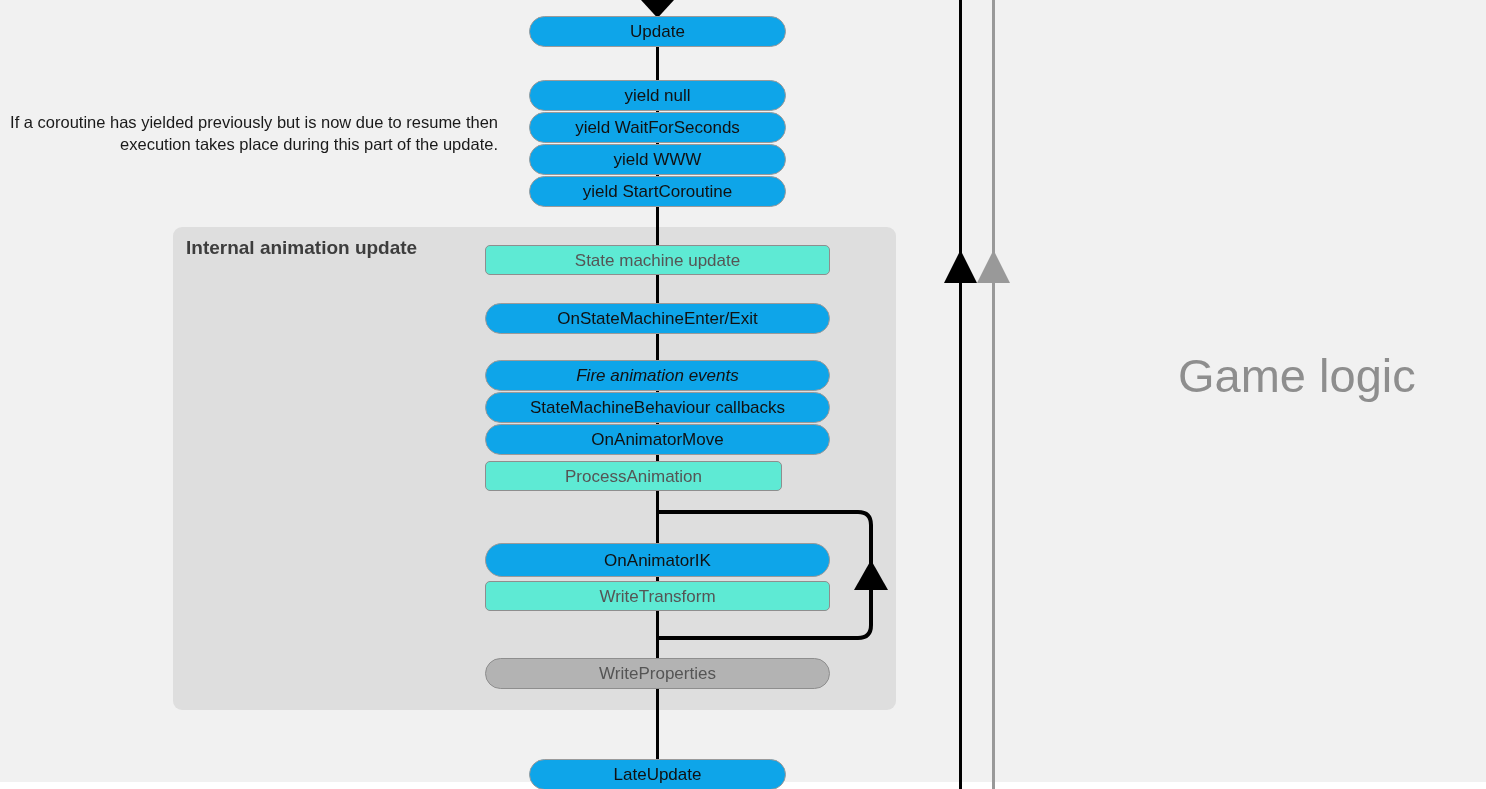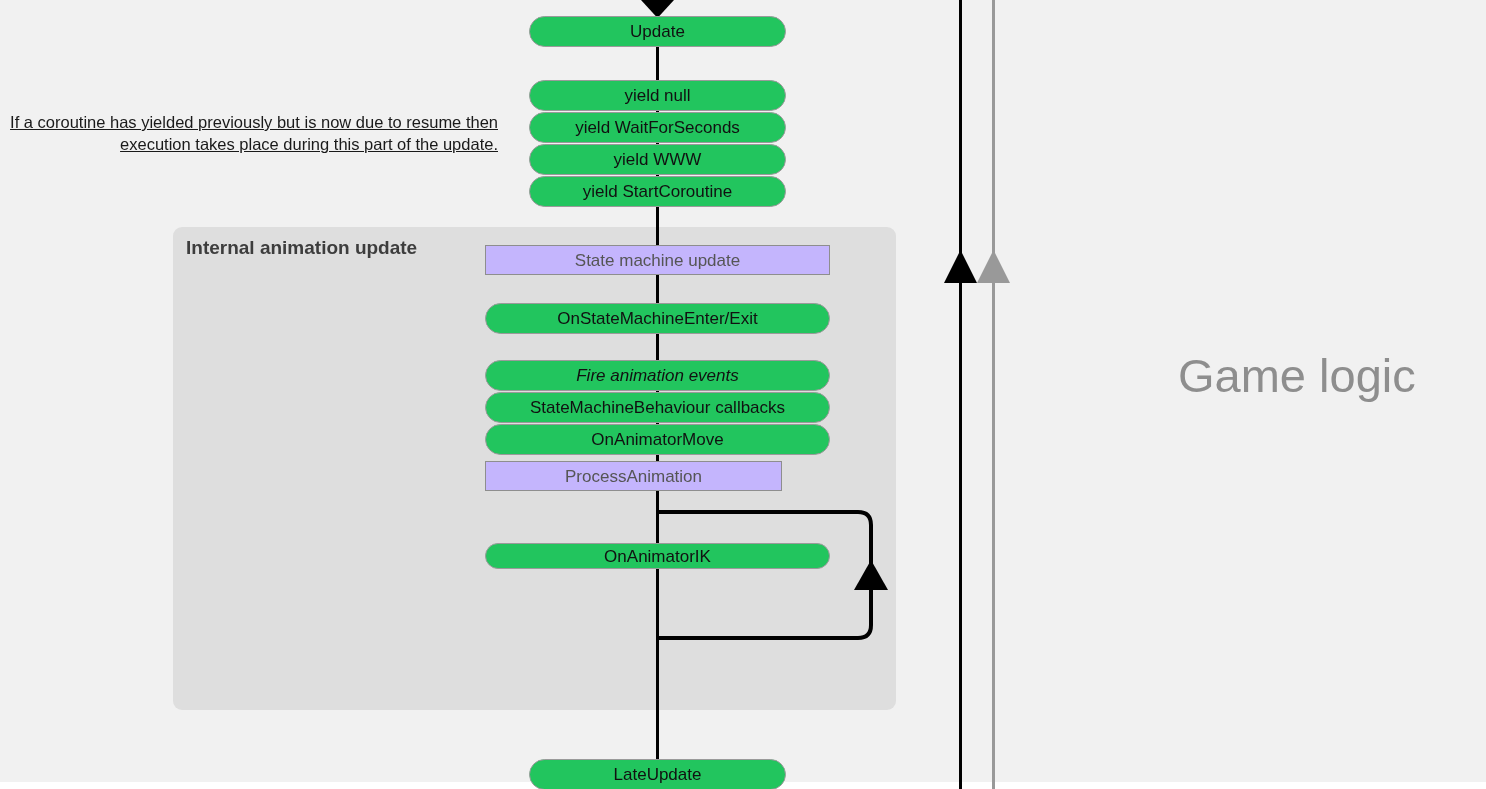--- a/index.html
+++ b/index.html
@@ -38,29 +38,29 @@
     box-sizing: border-box;
     display: flex;
     align-items: center;
     justify-content: center;
     text-align: center;
     white-space: nowrap;
     font-size: 17px;
     line-height: 1;
   }
   .node.white {
-    background: #22c55e;
+    background: #0ea5e9;
     border: 1px solid #9a9a9a;
     border-radius: 999px;
     color: #111111;
   }
   .node.gray-rect {
-    background: #c4b5fd;
+    background: #5eead4;
     border: 1px solid #8e8e8e;
-    border-radius: 0;
+    border-radius: 5px;
     color: #555555;
   }
   .node.gray-round {
     background: #b3b3b3;
     border: 1px solid #8e8e8e;
     border-radius: 999px;
     color: #555555;
   }
   
   #anim-panel {
@@ -84,21 +84,20 @@
   
   #coroutine-note {
     position: absolute;
     left: 10px;
     top: 111px;
     width: 488px;
     text-align: right;
     font-size: 16.5px;
     line-height: 1.36;
     color: #1a1a1a;
-    text-decoration: underline;
   }
   
   #game-logic-label {
     position: absolute;
     left: 1178px;
     top: 352px;
     font-size: 47px;
     color: #8e8e8e;
     white-space: nowrap;
     line-height: 1;
@@ -138,19 +137,21 @@
   <div class="node white" style="left:529px; top:112px; width:257px; height:31px;">yield WaitForSeconds</div>
   <div class="node white" style="left:529px; top:144px; width:257px; height:31px;">yield WWW</div>
   <div class="node white" style="left:529px; top:176px; width:257px; height:31px;">yield StartCoroutine</div>
 
   <div class="node gray-rect" style="left:485px; top:245px; width:345px; height:30px;">State machine update</div>
   <div class="node white" style="left:485px; top:283px; width:345px; height:31px;margin-top:20px;">OnStateMachineEnter/Exit</div>
   <div class="node white" style="left:485px; top:360px; width:345px; height:31px;font-style:italic;">Fire animation events</div>
   <div class="node white" style="left:485px; top:392px; width:345px; height:31px;">StateMachineBehaviour callbacks</div>
   <div class="node white" style="left:485px; top:424px; width:345px; height:31px;">OnAnimatorMove</div>
   <div class="node gray-rect" style="left:485px; top:461px; width:297px; height:30px;">ProcessAnimation</div>
-  <div class="node white" style="left:485px; top:543px; width:345px; height:26px;">OnAnimatorIK</div>
+  <div class="node white" style="left:485px; top:543px; width:345px; height:34px;">OnAnimatorIK</div>
+  <div class="node gray-rect" style="left:485px; top:581px; width:345px; height:30px;">WriteTransform</div>
+  <div class="node gray-round" style="left:485px; top:658px; width:345px; height:31px;">WriteProperties</div>
 
   <div class="node white" style="left:529px; top:759px; width:257px; height:31px;">LateUpdate</div>
 
   <div id="game-logic-label">Game logic</div>
 
 </div>
 
 </body></html>

